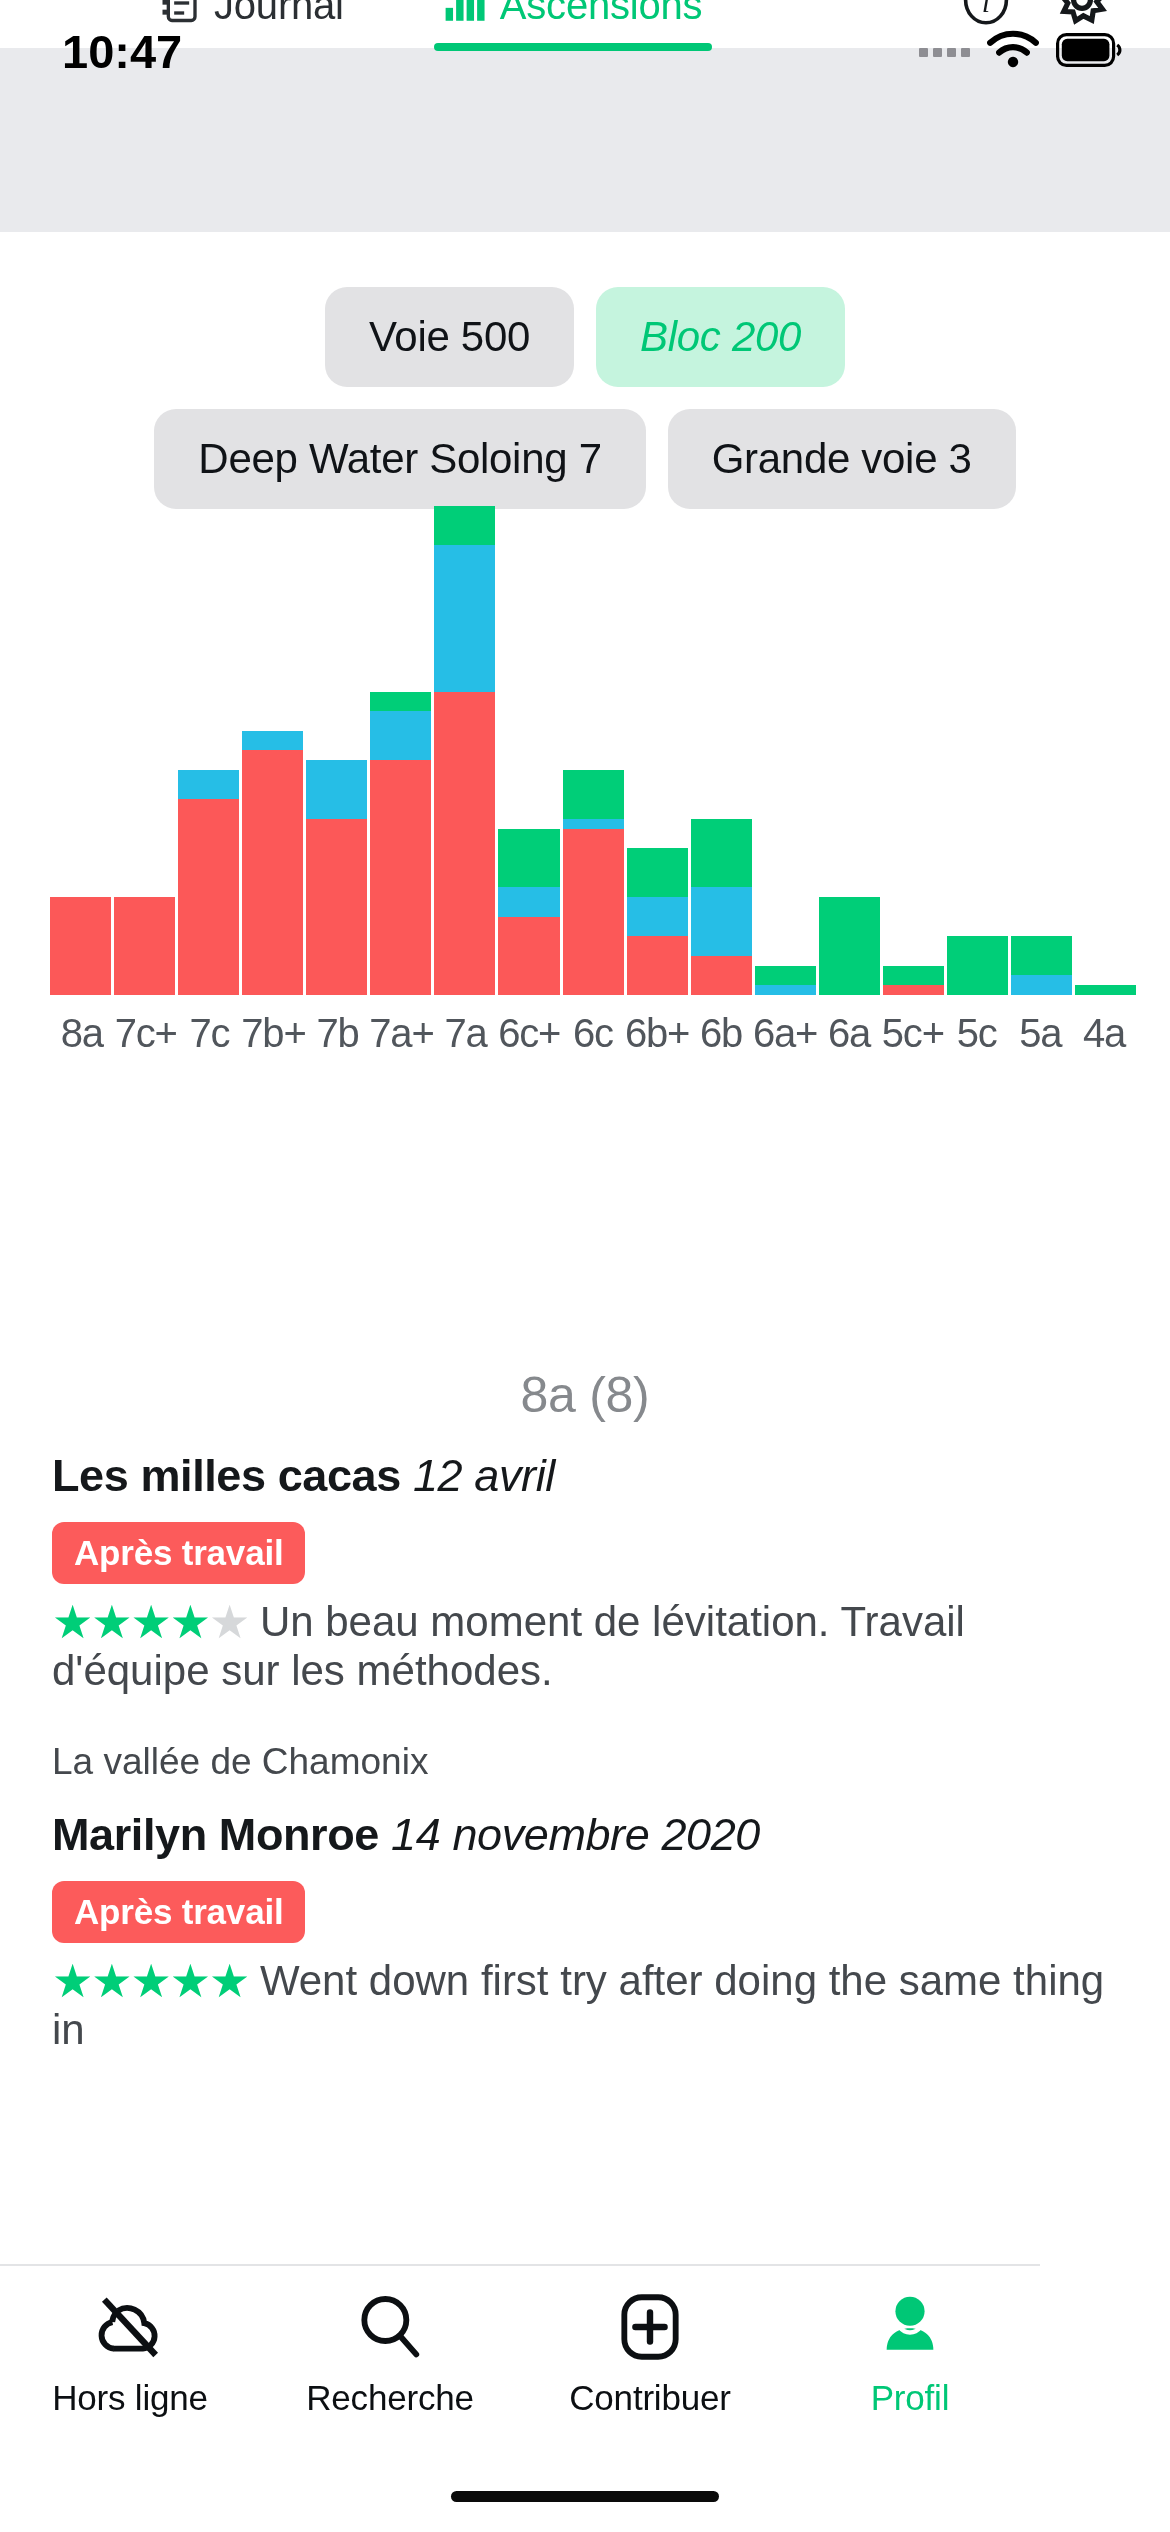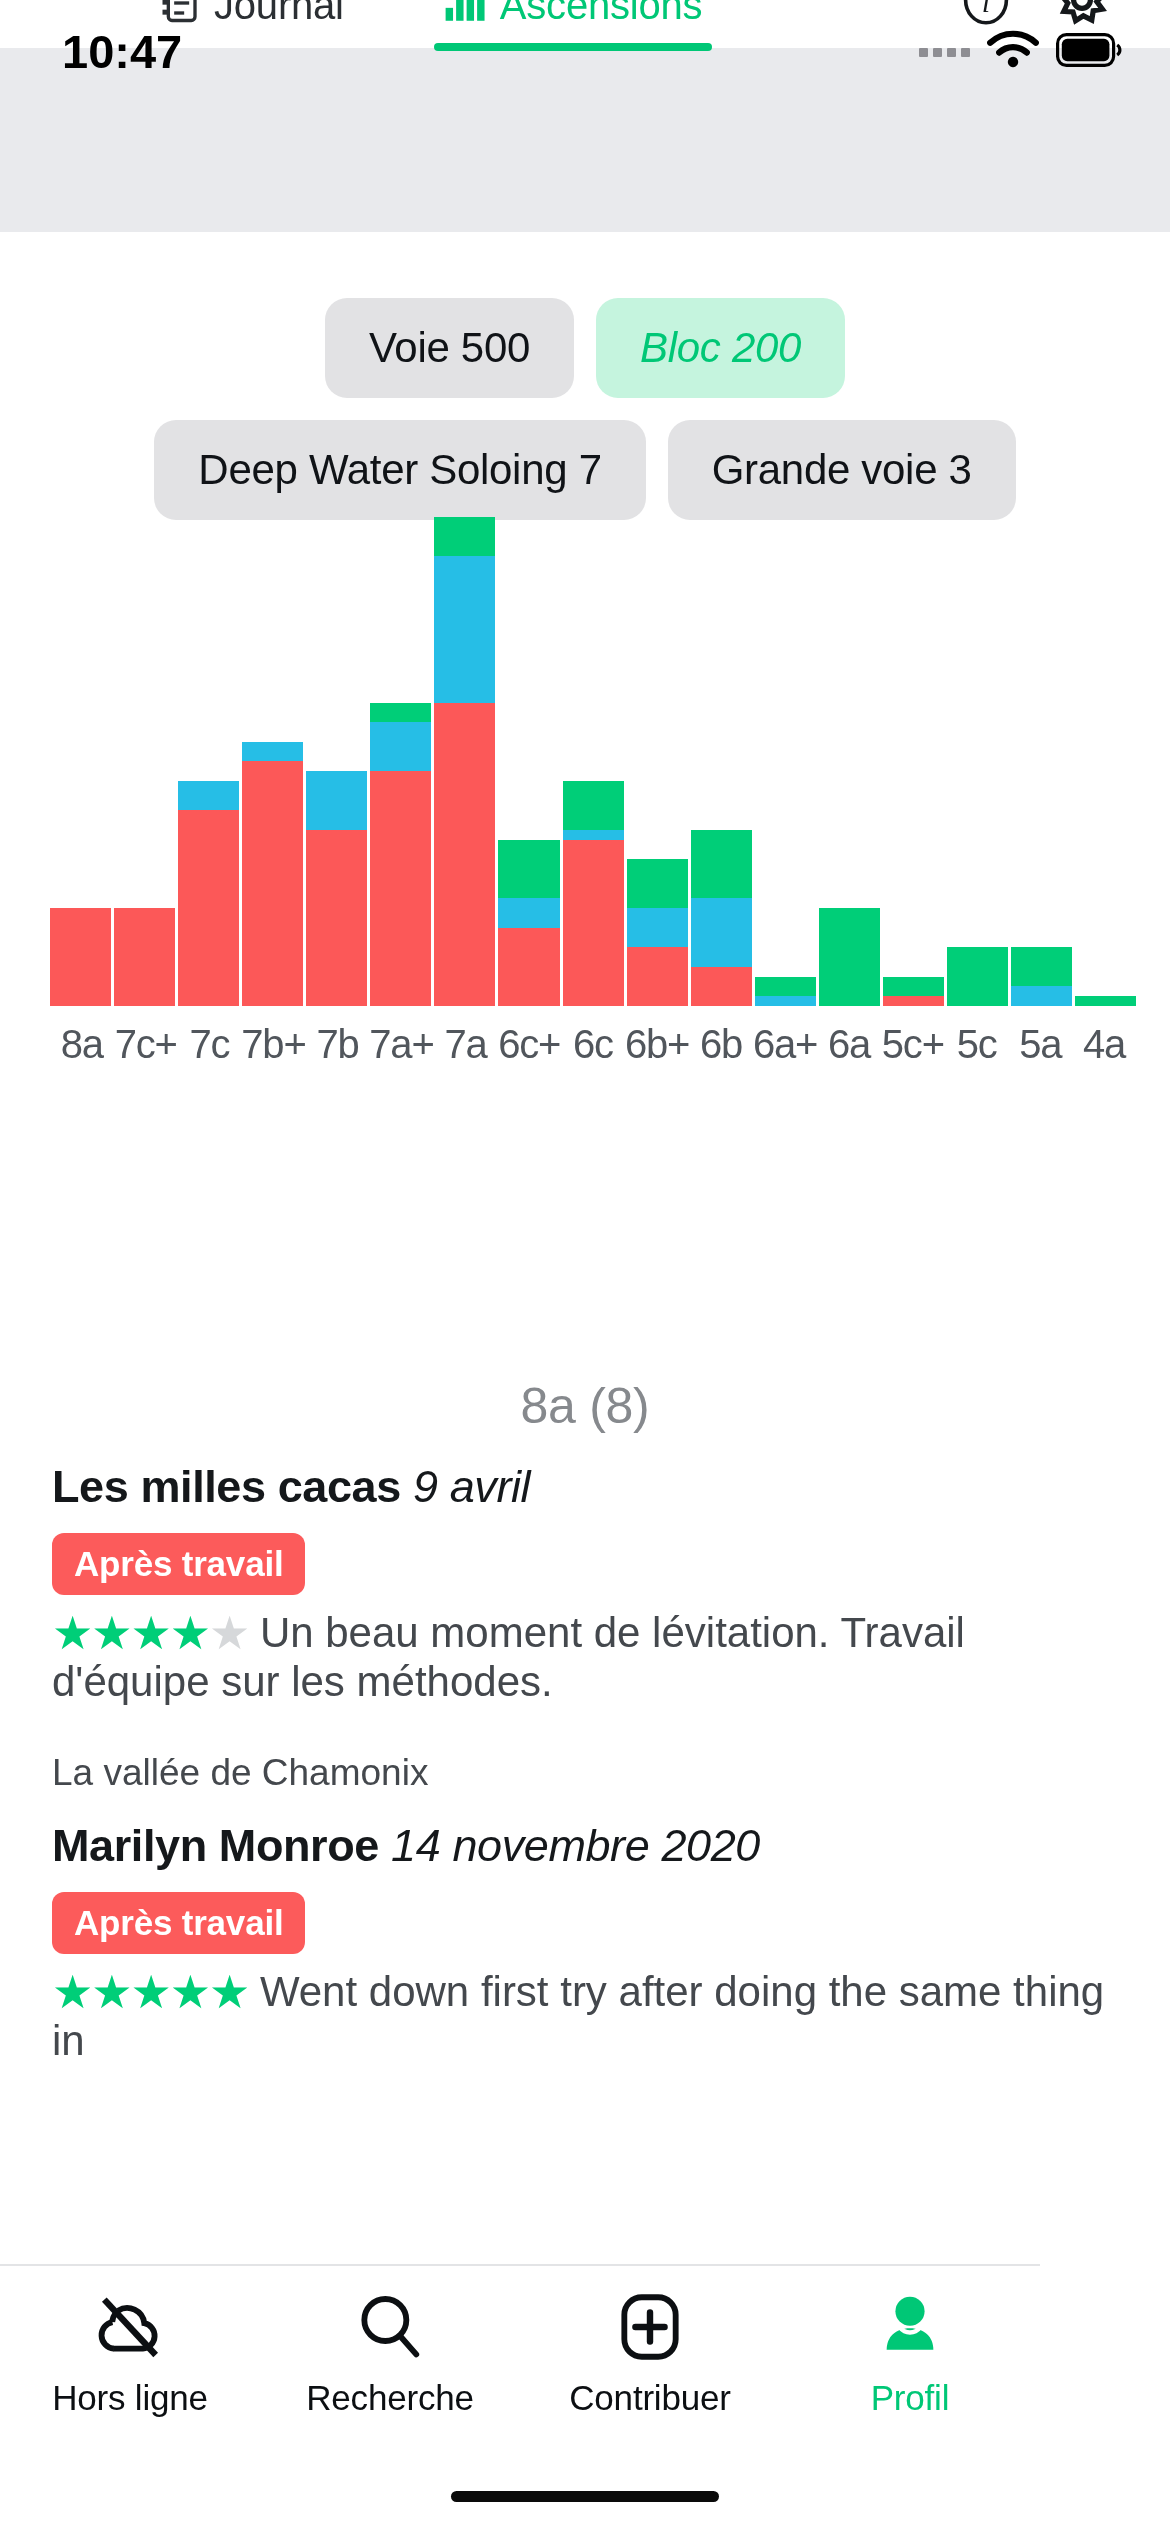--- a/index.html
+++ b/index.html
@@ -54,21 +54,21 @@
     background: #e9eaed; z-index: 1;
   }
   .navtitle {
     position: absolute; top: 118px; left: 0; width: 1170px;
     text-align: center; font-size: 56px; font-weight: bold;
     color: #15181b; letter-spacing: -0.5px;
   }
 
   
   .sheet {
-    position: absolute; top: 248px; left: 0; width: 1170px;
+    position: absolute; top: 237px; left: 0; width: 1170px;
     height: 2032px; background: #ffffff;
     border-top-left-radius: 18px; border-top-right-radius: 18px;
     overflow: hidden;
   }
 
   
   .chiprow { display: flex; justify-content: center; gap: 22px; }
   .chiprow-1 { margin-top: 50px; }
   .chiprow-2 { margin-top: 22px; }
   .chip {
@@ -320,21 +320,21 @@
         <div class="xtick">5c</div>
         <div class="xtick">5a</div>
         <div class="xtick">4a</div>
       </div>
 
     <div class="gradehead">8a (8)</div>
 
     <div class="entry">
       <div class="entry-title">
         <b>Les milles cacas</b>
-        <i>9 avril</i>
+        <i>12 avril</i>
       </div>
       <div class="badge">Après travail</div>
       <div class="revline">
         <span class="stars"><span class="star-on">★★★★</span><span class="star-off">★</span></span>
         <span class="revtext">Un beau moment de lévitation. Travail d'équipe sur les méthodes.</span>
       </div>
     </div>
 
     <div class="crag">La vallée de Chamonix</div>
 

